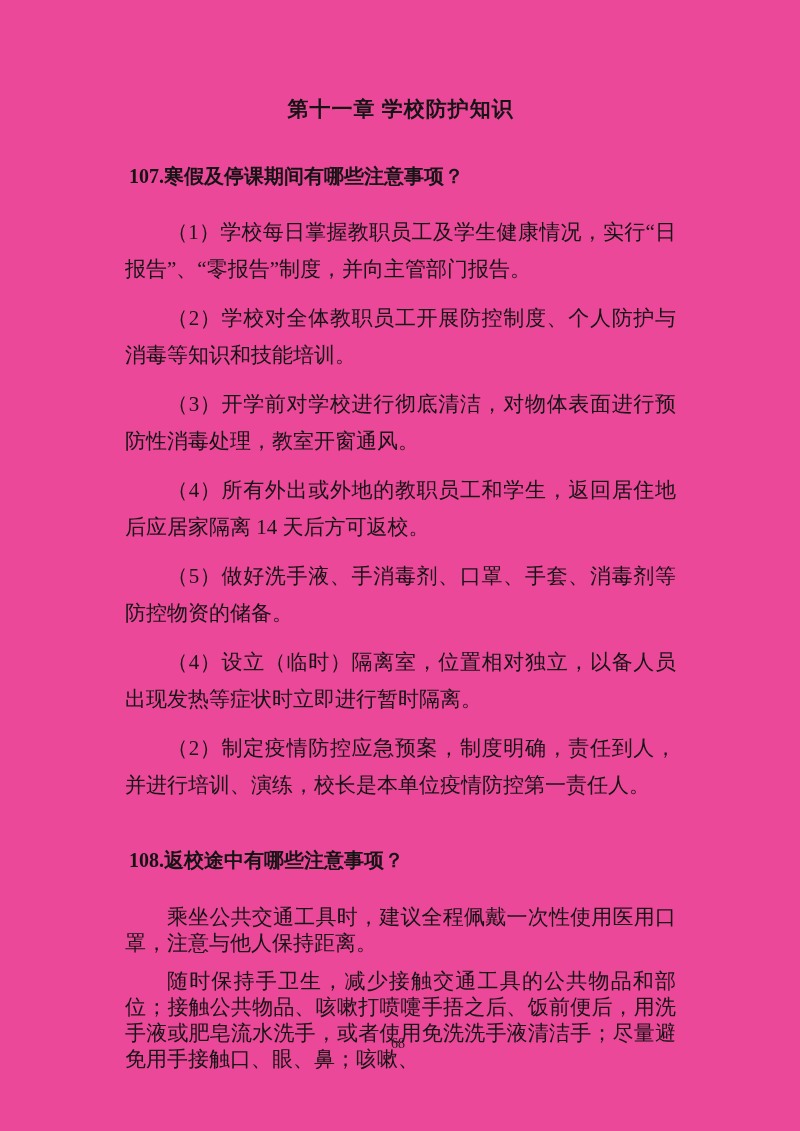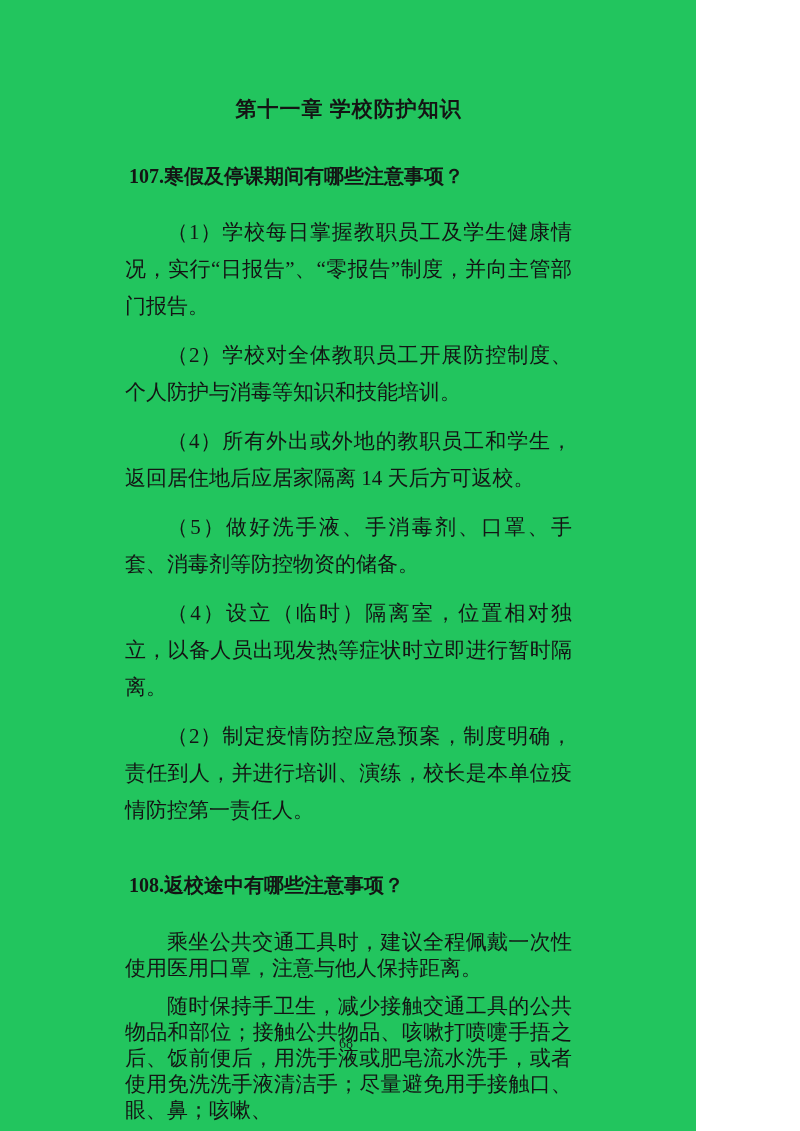--- a/index.html
+++ b/index.html
@@ -2,23 +2,23 @@
 <html><head>
 <meta charset="utf-8">
 <style>
   html, body {
     margin: 0;
     padding: 0;
     background: #ffffff;
   }
   .page {
     position: relative;
-    width: 696px;
+    width: 800px;
     height: 1131px;
-    background: #22c55e;
+    background: #ec4899;
     color: #141414;
     font-family: "Liberation Serif", "DejaVu Serif", serif;
     box-sizing: border-box;
     padding: 94px 112px 0 113px;
     overflow: hidden;
   }
   .chapter-title {
     margin: 0 0 38px 0;
     text-align: center;
     font-size: 21px;
@@ -58,20 +58,21 @@
 <body>
 
 <div class="page">
 
   <h1 class="chapter-title">第十一章 学校防护知识</h1>
 
   <section class="sec-107">
     <h2 class="q-heading">107.寒假及停课期间有哪些注意事项？</h2>
     <p class="body-p">（1）学校每日掌握教职员工及学生健康情况，实行“日报告”、“零报告”制度，并向主管部门报告。</p>
     <p class="body-p">（2）学校对全体教职员工开展防控制度、个人防护与消毒等知识和技能培训。</p>
+    <p class="body-p">（3）开学前对学校进行彻底清洁，对物体表面进行预防性消毒处理，教室开窗通风。</p>
     <p class="body-p">（4）所有外出或外地的教职员工和学生，返回居住地后应居家隔离 14 天后方可返校。</p>
     <p class="body-p">（5）做好洗手液、手消毒剂、口罩、手套、消毒剂等防控物资的储备。</p>
     <p class="body-p">（4）设立（临时）隔离室，位置相对独立，以备人员出现发热等症状时立即进行暂时隔离。</p>
     <p class="body-p">（2）制定疫情防控应急预案，制度明确，责任到人，并进行培训、演练，校长是本单位疫情防控第一责任人。</p>
   </section>
 
   <section class="sec-108">
     <h2 class="q-heading">108.返校途中有哪些注意事项？</h2>
     <p class="body-p">乘坐公共交通工具时，建议全程佩戴一次性使用医用口罩，注意与他人保持距离。</p>
     <p class="body-p">随时保持手卫生，减少接触交通工具的公共物品和部位；接触公共物品、咳嗽打喷嚏手捂之后、饭前便后，用洗手液或肥皂流水洗手，或者使用免洗洗手液清洁手；尽量避免用手接触口、眼、鼻；咳嗽、</p>

